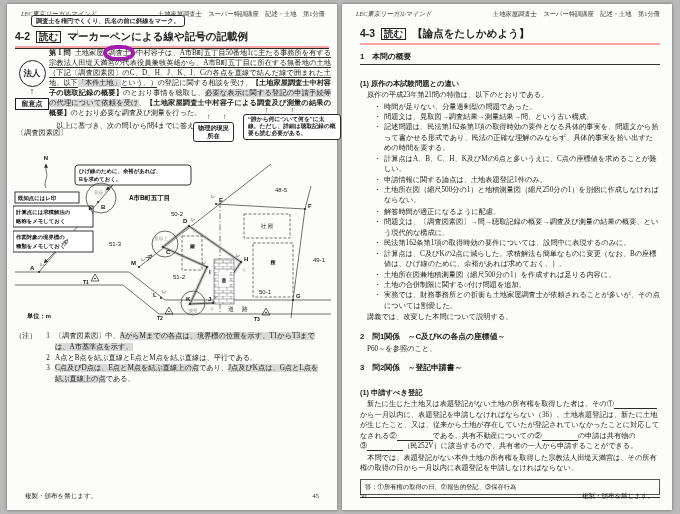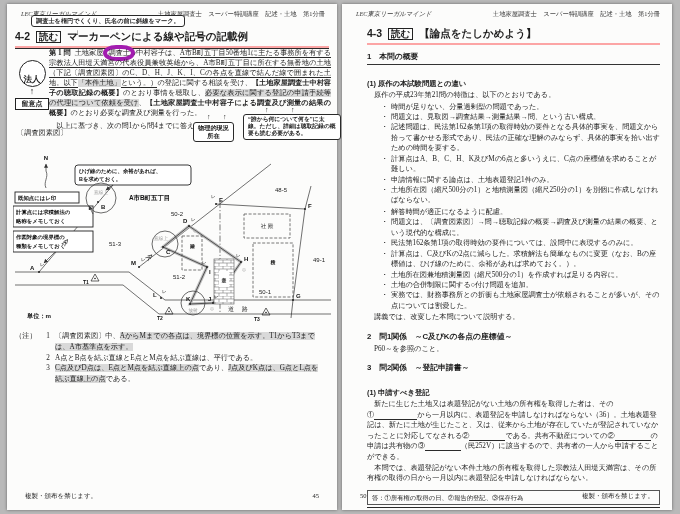--- a/index.html
+++ b/index.html
@@ -48,21 +48,21 @@
     position:absolute;background:#fff;border:1px solid #2a2a2a;border-radius:3px;
     font-family:"Liberation Sans","DejaVu Sans",sans-serif;
     font-weight:bold;font-size:6.2px;line-height:1.25;padding:1px 4px;z-index:5;
   }
   .arrowchar{position:absolute;font-size:8px;font-weight:bold;color:#222;z-index:4;}
   
   .q-block{position:absolute;top:44px;left:8px;right:6px;display:flex;z-index:1;}
   .margin-col{width:34px;flex:0 0 34px;text-align:center;padding-top:12px;}
   .badge-circle{
     width:25px;height:25px;border:1.2px solid #222;border-radius:50%;
-    margin:0 auto;display:flex;align-items:flex-end;justify-content:center;
+    margin:0 auto;display:flex;align-items:center;justify-content:center;
     font-weight:bold;font-size:8.5px;background:#fff;
   }
   .up-arrow{font-size:9px;line-height:1.1;font-weight:bold;}
   .margin-note{
     border:1px solid #222;font-weight:bold;font-size:7px;padding:0 2px;margin-top:1px;
     font-family:"Liberation Sans","DejaVu Sans",sans-serif;background:#fff;
   }
   .q-text{font-size:7.2px;line-height:1.4;text-align:justify;}
   .q-label{font-weight:bold;margin-right:4px;}
   .q-close{margin-top:2px;}
@@ -85,21 +85,21 @@
   .t-par{font-size:6px;fill:#222;}
   .t-dist{font-size:6.4px;font-weight:bold;fill:#111;}
   .t-gray{font-size:4.8px;fill:#9a9a9a;}
   .t-bm{font-size:4.6px;fill:#a0a0a0;}
   .t-bldg{font-size:5.6px;fill:#222;}
   .t-vert{writing-mode:vertical-rl;}
   .t-box{font-size:5.4px;font-weight:bold;fill:#111;}
   .t-unit{font-size:6.2px;font-weight:bold;fill:#111;}
   .membox{fill:#fff;stroke:#222;stroke-width:.9;}
   
-  .rp-content{position:absolute;top:22px;left:25px;right:12px;font-size:7.2px;line-height:1.45;}
+  .rp-content{position:absolute;top:22px;left:18px;right:12px;font-size:7.2px;line-height:1.45;}
   .rp .sec-head{position:static;margin-bottom:6px;}
   .s1-title{font-family:"Liberation Sans","DejaVu Sans",sans-serif;font-weight:bold;font-size:7.8px;
     border-bottom:1px solid #333;padding-bottom:1px;margin-bottom:3px;}
   .s-sub{font-family:"Liberation Sans","DejaVu Sans",sans-serif;font-weight:bold;font-size:7.3px;margin:14px 0 1px;}
   .para{margin:1px 0;text-indent:7px;}
   .para.noindent{text-indent:0;margin-left:7px;}
   ul.blist{list-style:none;margin:0 0 1px 14px;padding:0;}
   ul.blist li{display:flex;}
   ul.blist .bm{flex:0 0 10px;}
   ul.blist .bt{flex:1;}

